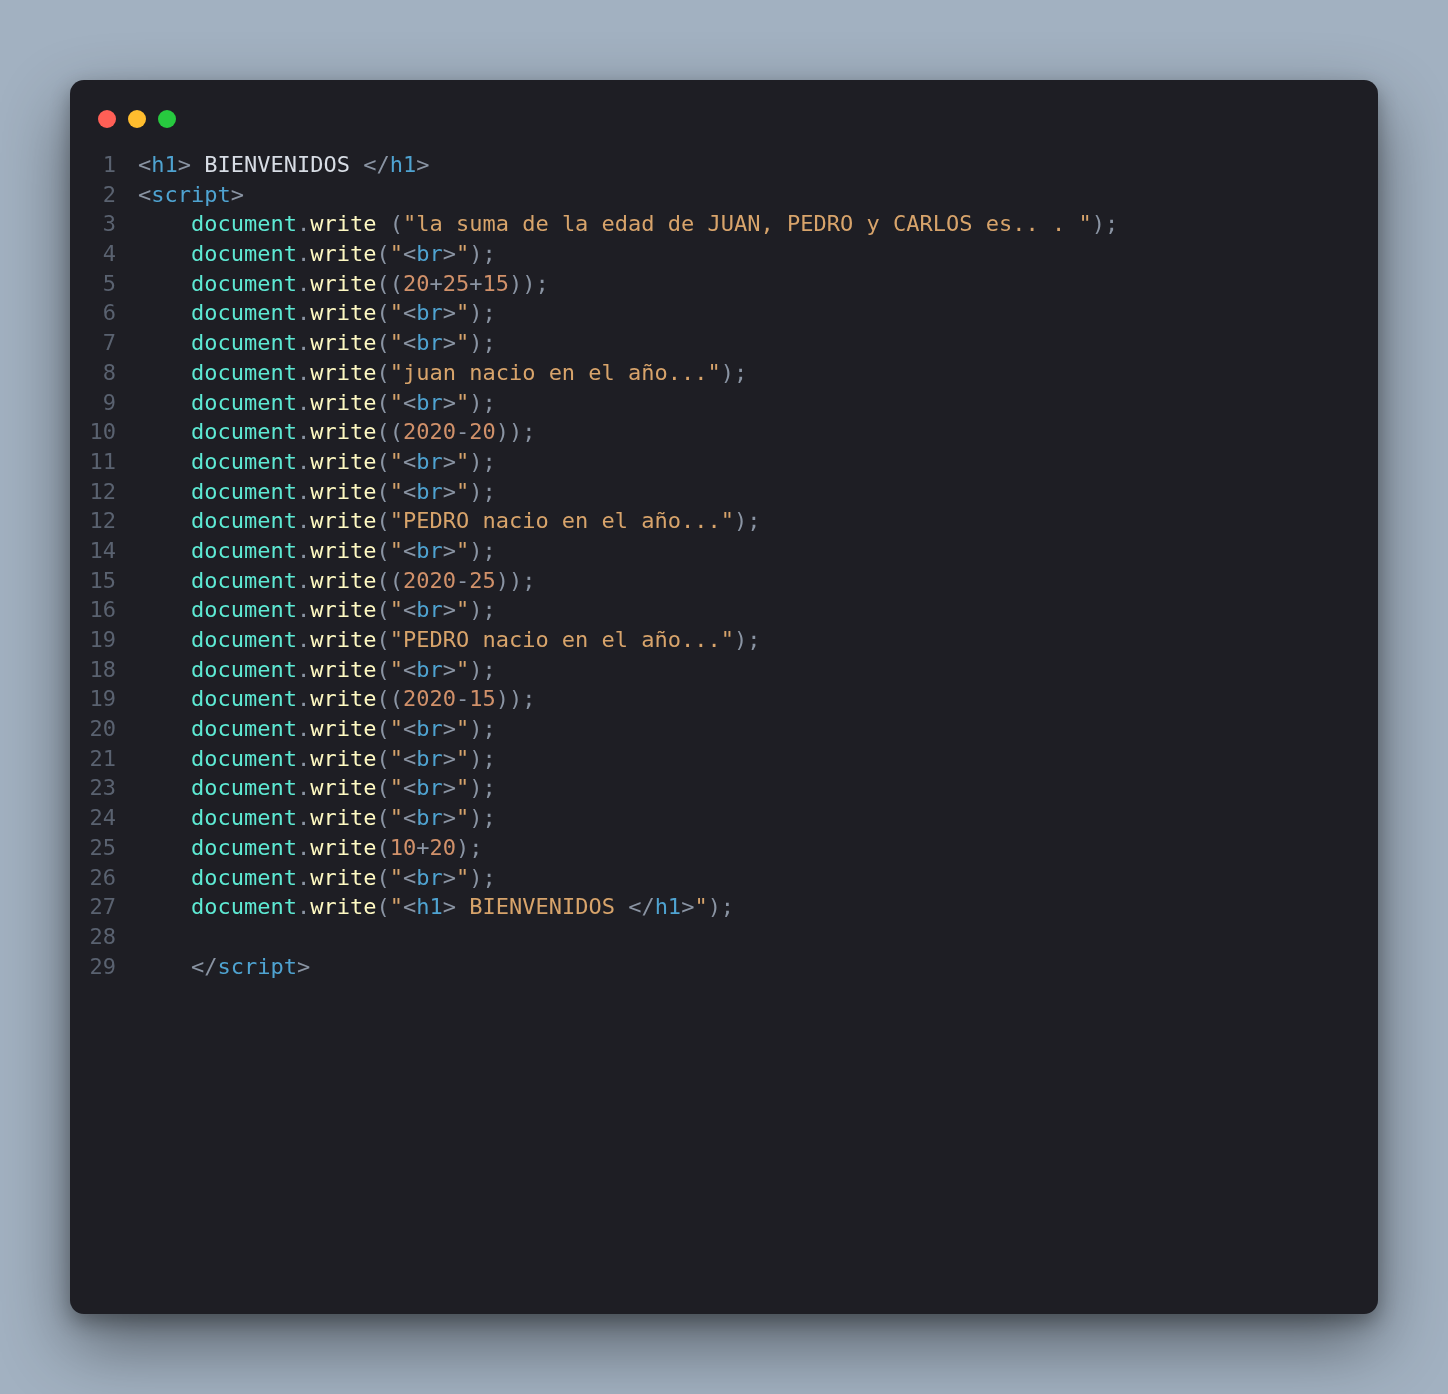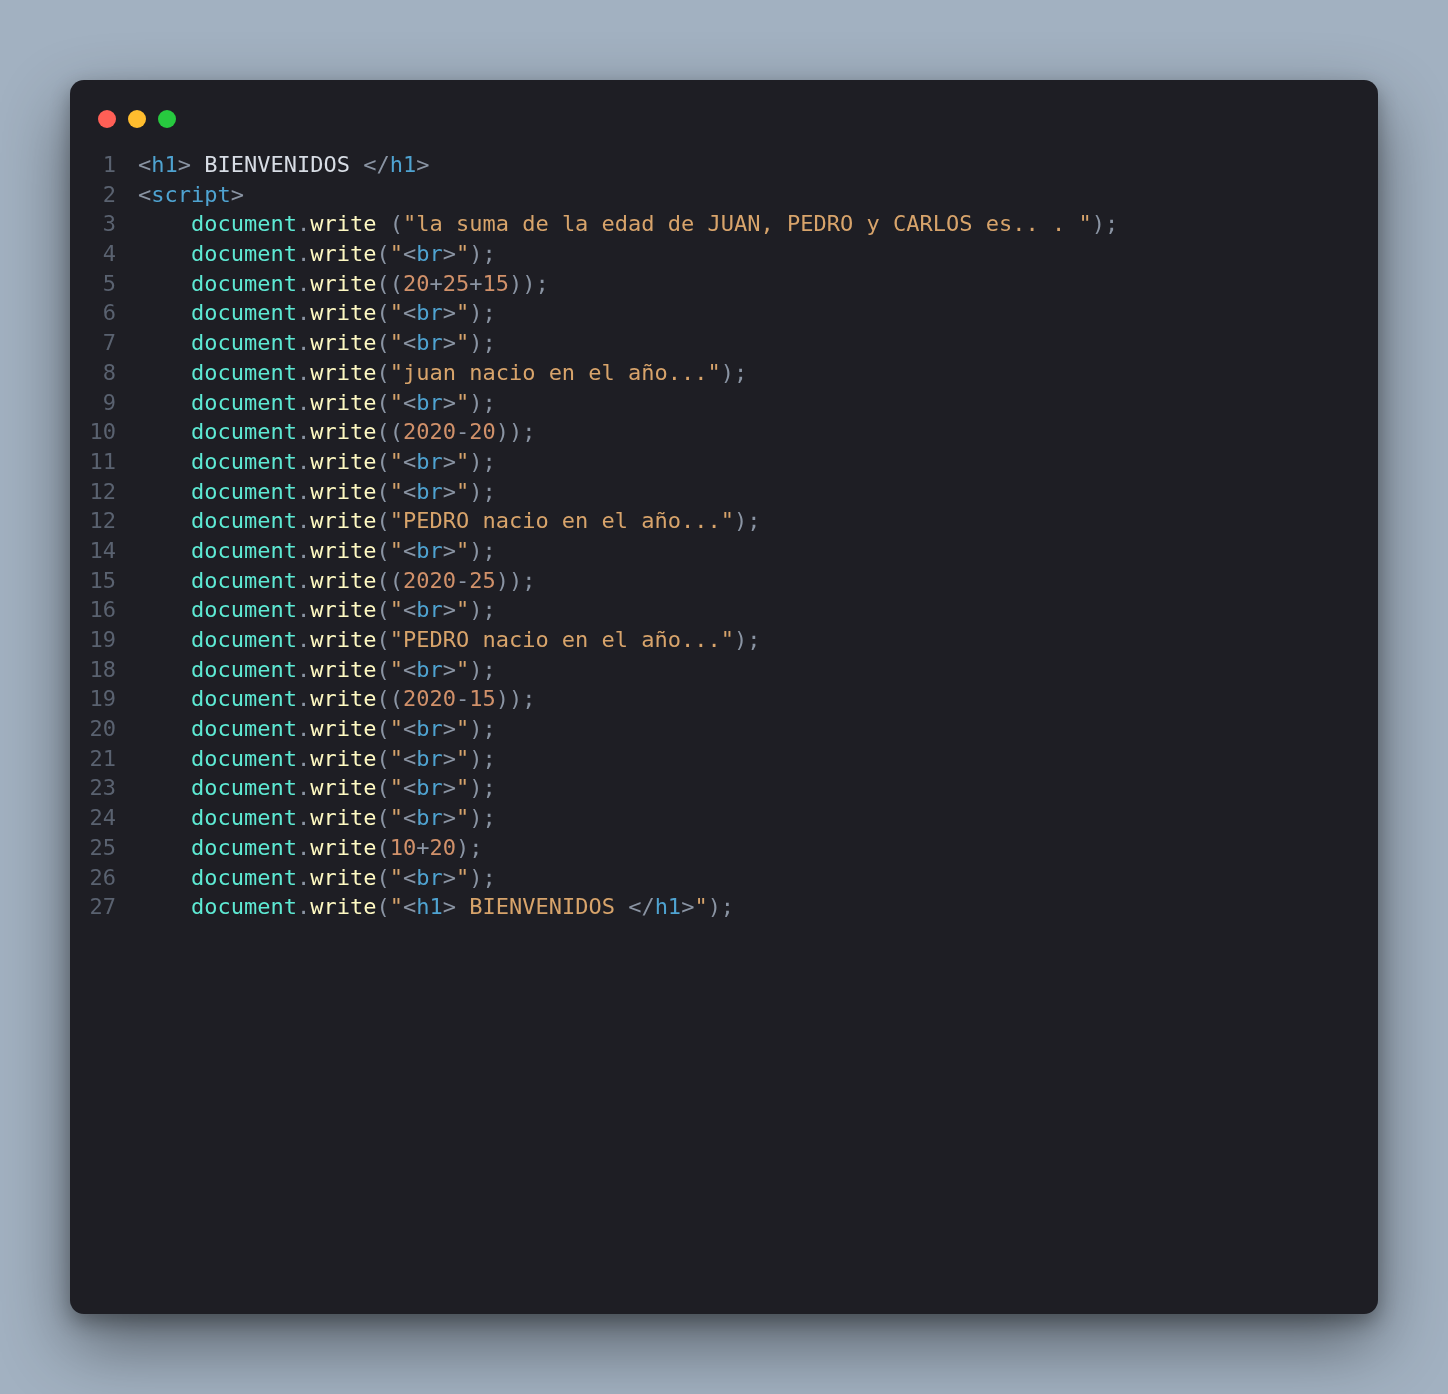--- a/index.html
+++ b/index.html
@@ -86,14 +86,16 @@
       <div class="line"><span class="gutter">19</span><span class="content"><span>    </span><span class="ident">document</span><span class="punct">.</span><span class="method">write</span><span class="punct">(</span><span class="string">"PEDRO nacio en el año..."</span><span class="punct">);</span></span></div>
       <div class="line"><span class="gutter">18</span><span class="content"><span>    </span><span class="ident">document</span><span class="punct">.</span><span class="method">write</span><span class="punct">(</span><span class="string">"</span><span class="punct">&lt;</span><span class="tag">br</span><span class="punct">&gt;</span><span class="string">"</span><span class="punct">);</span></span></div>
       <div class="line"><span class="gutter">19</span><span class="content"><span>    </span><span class="ident">document</span><span class="punct">.</span><span class="method">write</span><span class="punct">((</span><span class="number">2020</span><span class="punct">-</span><span class="number">15</span><span class="punct">));</span></span></div>
       <div class="line"><span class="gutter">20</span><span class="content"><span>    </span><span class="ident">document</span><span class="punct">.</span><span class="method">write</span><span class="punct">(</span><span class="string">"</span><span class="punct">&lt;</span><span class="tag">br</span><span class="punct">&gt;</span><span class="string">"</span><span class="punct">);</span></span></div>
       <div class="line"><span class="gutter">21</span><span class="content"><span>    </span><span class="ident">document</span><span class="punct">.</span><span class="method">write</span><span class="punct">(</span><span class="string">"</span><span class="punct">&lt;</span><span class="tag">br</span><span class="punct">&gt;</span><span class="string">"</span><span class="punct">);</span></span></div>
       <div class="line"><span class="gutter">23</span><span class="content"><span>    </span><span class="ident">document</span><span class="punct">.</span><span class="method">write</span><span class="punct">(</span><span class="string">"</span><span class="punct">&lt;</span><span class="tag">br</span><span class="punct">&gt;</span><span class="string">"</span><span class="punct">);</span></span></div>
       <div class="line"><span class="gutter">24</span><span class="content"><span>    </span><span class="ident">document</span><span class="punct">.</span><span class="method">write</span><span class="punct">(</span><span class="string">"</span><span class="punct">&lt;</span><span class="tag">br</span><span class="punct">&gt;</span><span class="string">"</span><span class="punct">);</span></span></div>
       <div class="line"><span class="gutter">25</span><span class="content"><span>    </span><span class="ident">document</span><span class="punct">.</span><span class="method">write</span><span class="punct">(</span><span class="number">10</span><span class="punct">+</span><span class="number">20</span><span class="punct">);</span></span></div>
       <div class="line"><span class="gutter">26</span><span class="content"><span>    </span><span class="ident">document</span><span class="punct">.</span><span class="method">write</span><span class="punct">(</span><span class="string">"</span><span class="punct">&lt;</span><span class="tag">br</span><span class="punct">&gt;</span><span class="string">"</span><span class="punct">);</span></span></div>
       <div class="line"><span class="gutter">27</span><span class="content"><span>    </span><span class="ident">document</span><span class="punct">.</span><span class="method">write</span><span class="punct">(</span><span class="string">"</span><span class="punct">&lt;</span><span class="tag">h1</span><span class="punct">&gt;</span><span class="string"> BIENVENIDOS </span><span class="punct">&lt;</span><span class="punct">/</span><span class="tag">h1</span><span class="punct">&gt;</span><span class="string">"</span><span class="punct">);</span></span></div>
+      <div class="line"><span class="gutter">28</span><span class="content"><span>    </span></span></div>
+      <div class="line"><span class="gutter">29</span><span class="content"><span>    </span><span class="punct">&lt;/</span><span class="tag">script</span><span class="punct">&gt;</span></span></div>
     </div>
 </div>
 
 </body></html>

